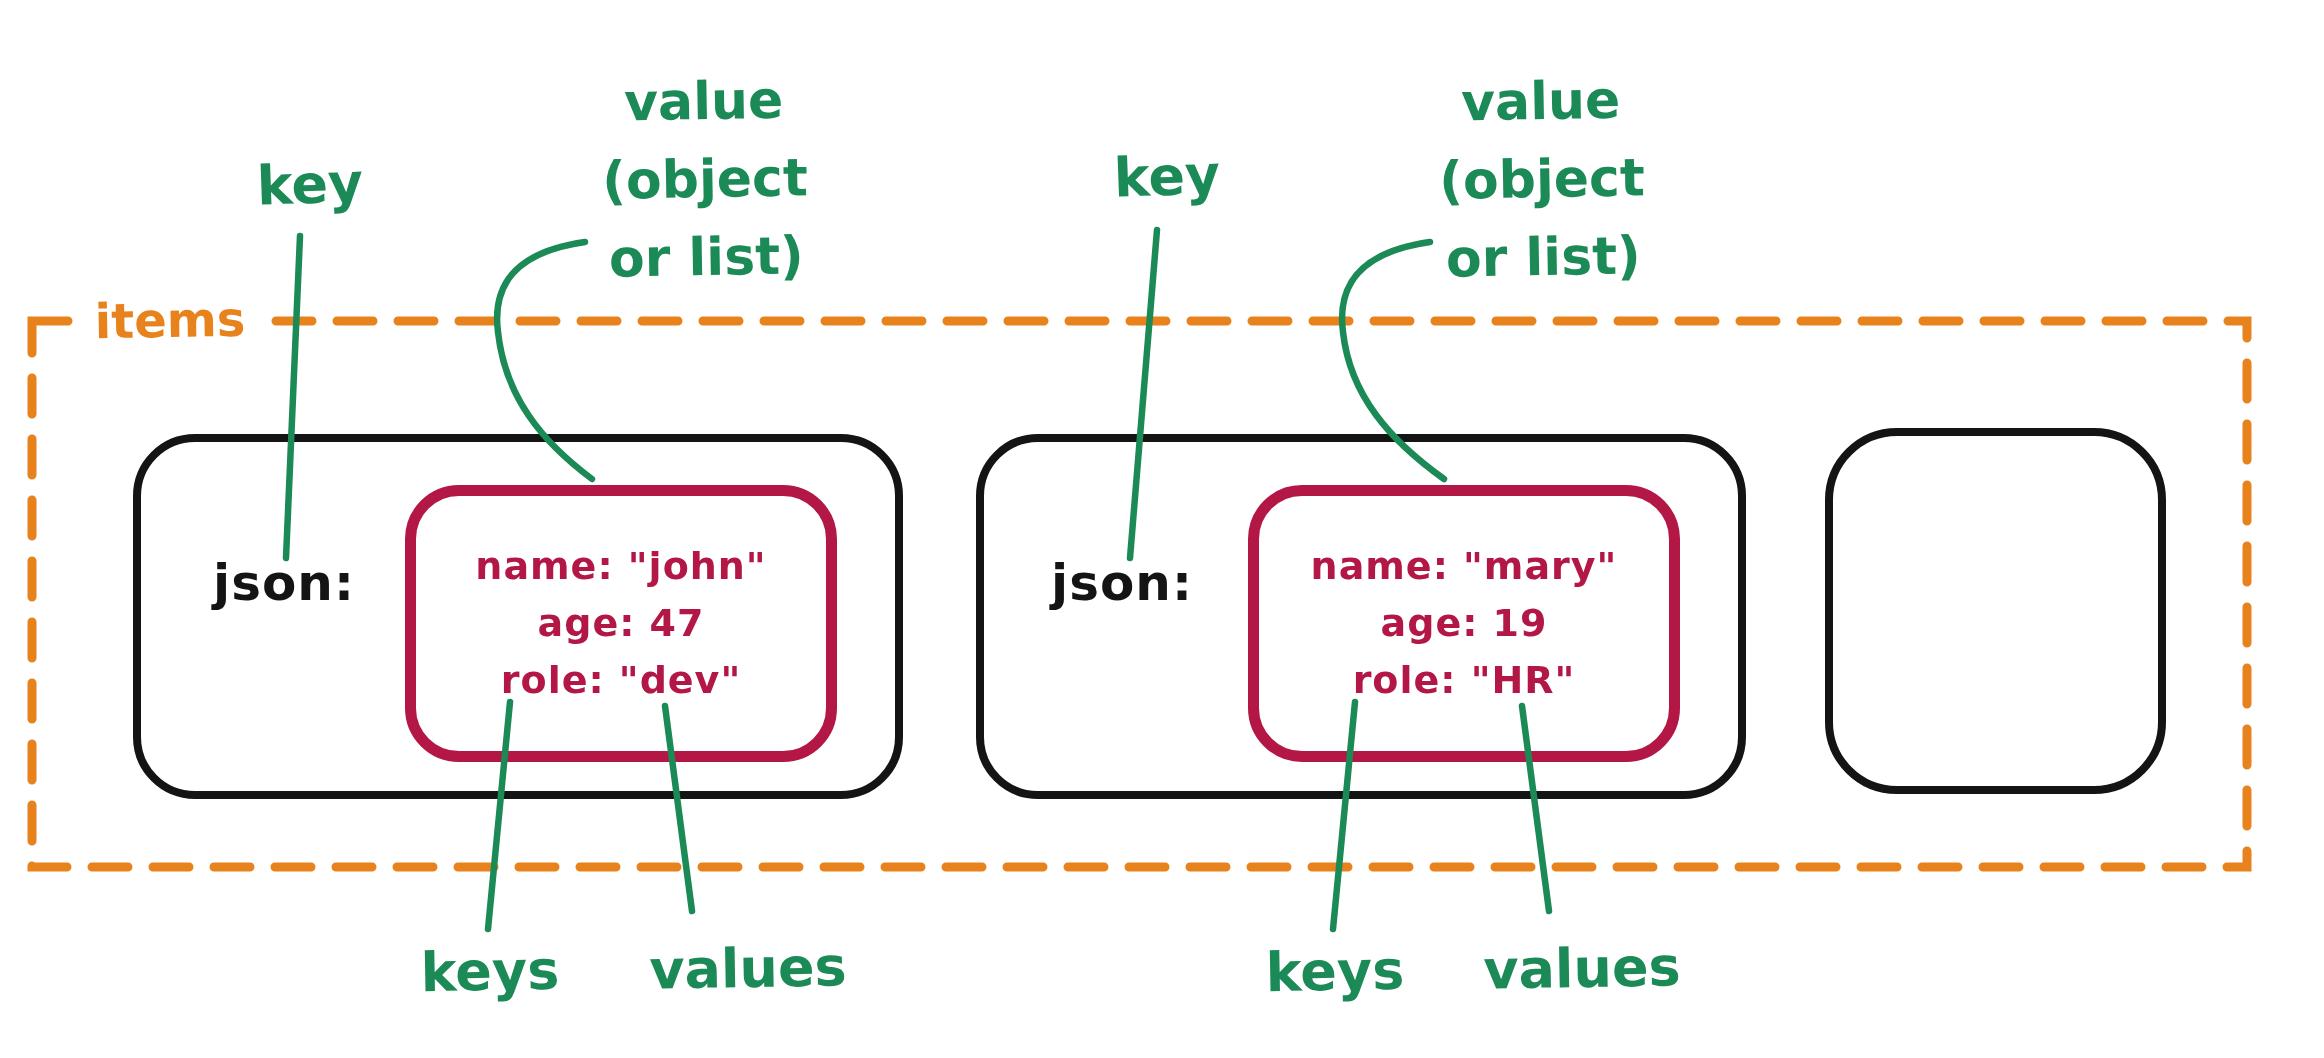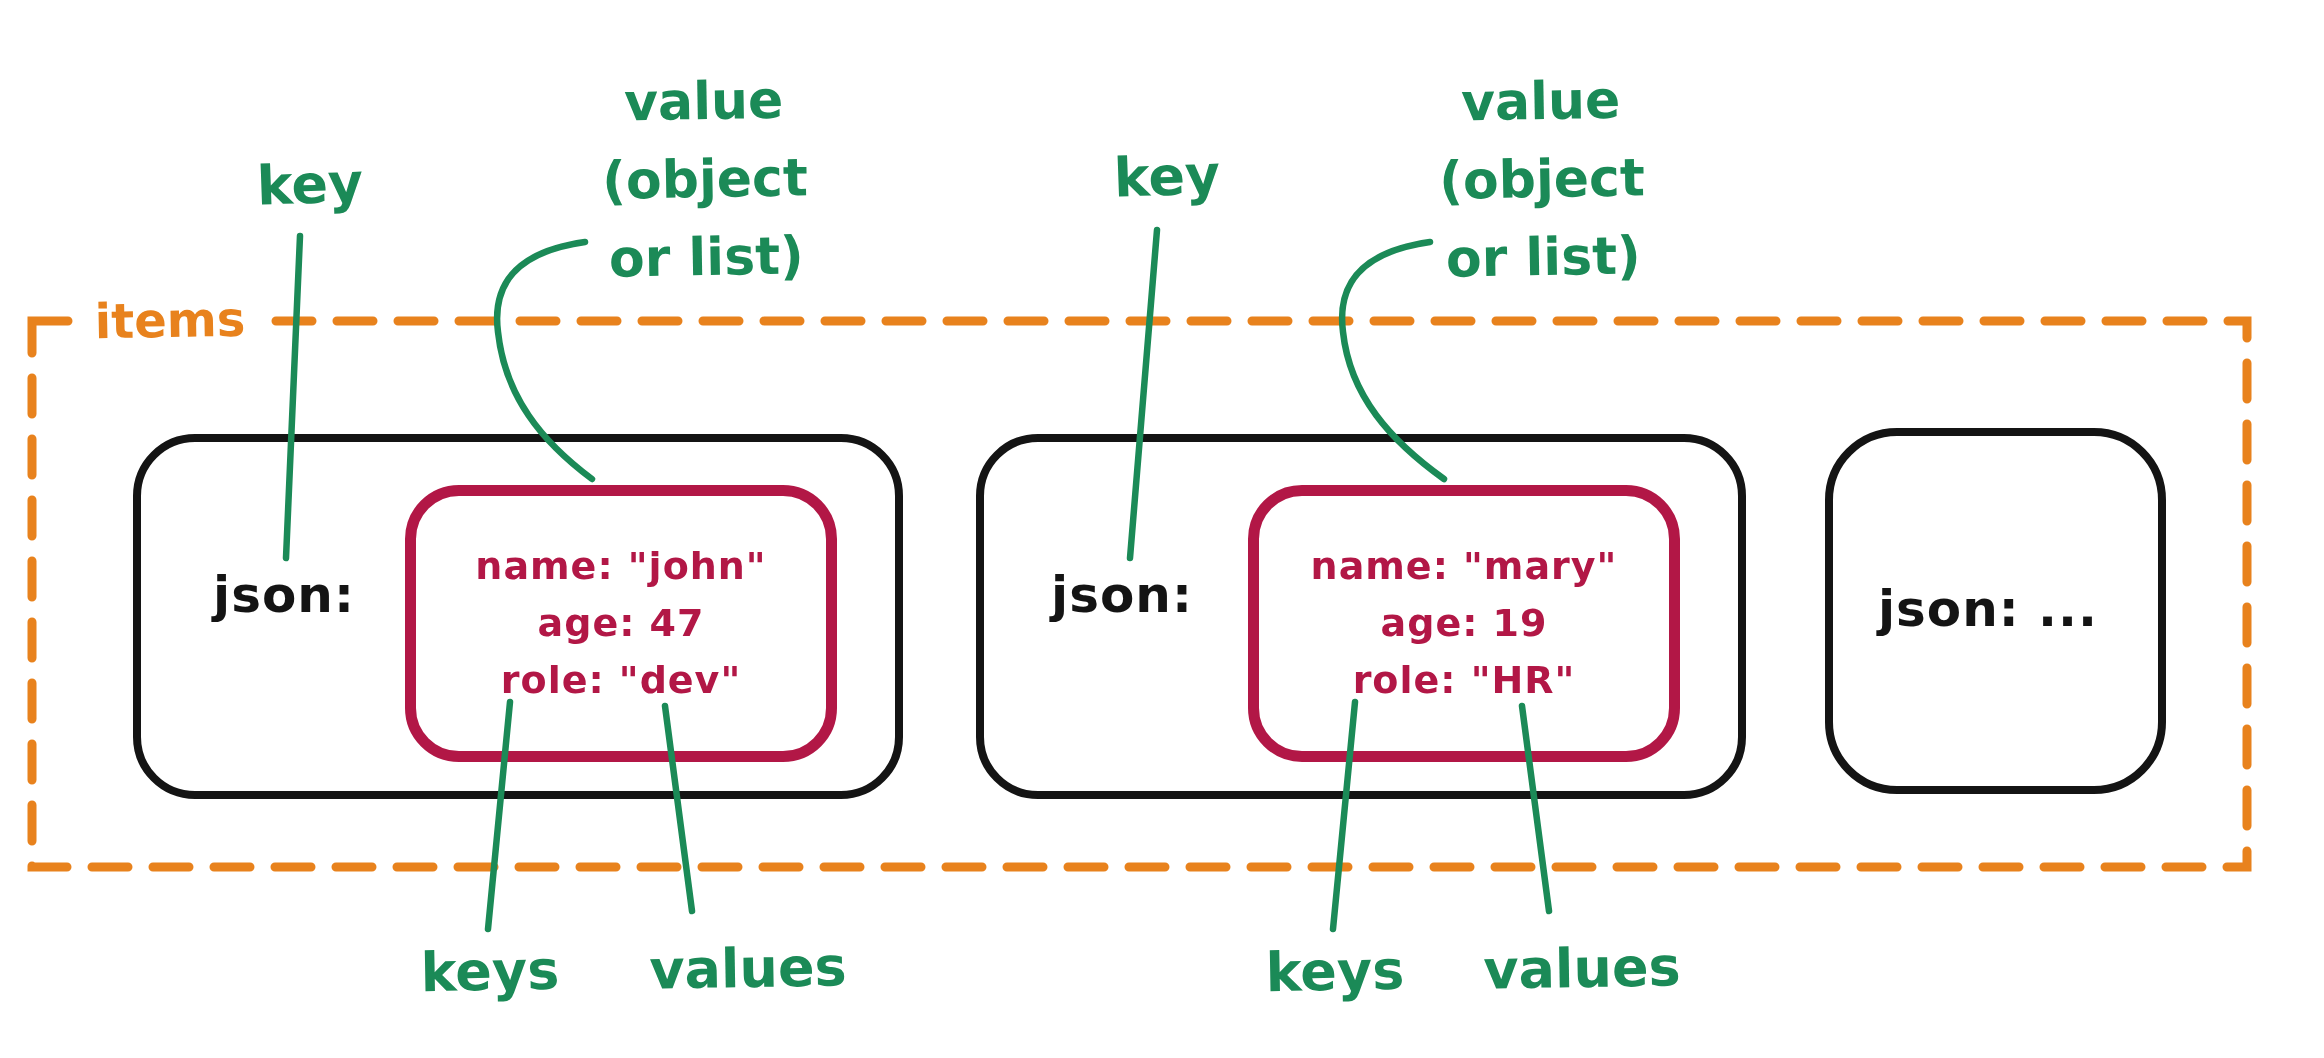--- a/index.html
+++ b/index.html
@@ -82,21 +82,21 @@
   }
   .value-block {
     width: 400px;
     top: 62px;
     font-size: 52px;
     line-height: 78px;
     transform: rotate(-1deg);
   }
   .json-label {
     width: 200px;
-    top: 568px;
+    top: 556px;
     font-size: 50px;
     line-height: 54px;
     letter-spacing: 1px;
   }
   .bottom-label {
     font-size: 54px;
     line-height: 56px;
     transform: rotate(-1deg);
   }
 </style>
@@ -143,21 +143,20 @@
 
   <div class="label green key-label" style="left:1067px; top:150px;">key</div>
   <div class="label green value-block" style="left:1342px;">
     <div>value</div>
     <div>(object</div>
     <div>or list)</div>
   </div>
 
   <div class="label black-text json-label" style="left:184px;">json:</div>
   <div class="label black-text json-label" style="left:1022px;">json:</div>
-  <div class="label black-text json-label" style="left:1838px; top:582px; width:300px;">json: ...</div>
 
   <div class="label green bottom-label" style="left:390px; top:944px; width:200px;">keys</div>
   <div class="label green bottom-label" style="left:598px; top:941px; width:300px;">values</div>
 
   <div class="label green bottom-label" style="left:1235px; top:944px; width:200px;">keys</div>
   <div class="label green bottom-label" style="left:1432px; top:941px; width:300px;">values</div>
 
 </div>
 
 </body></html>

